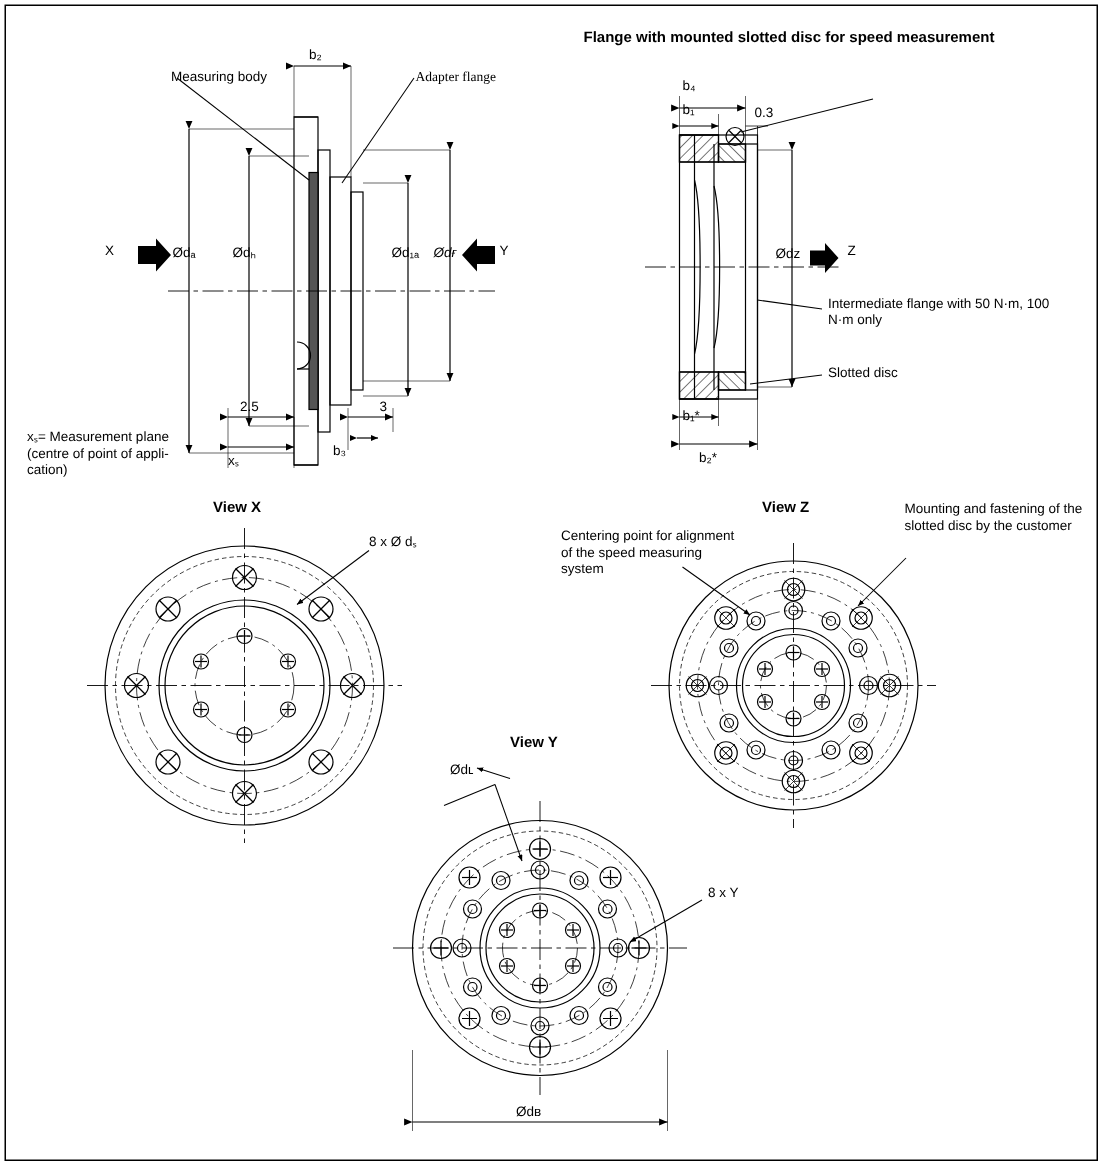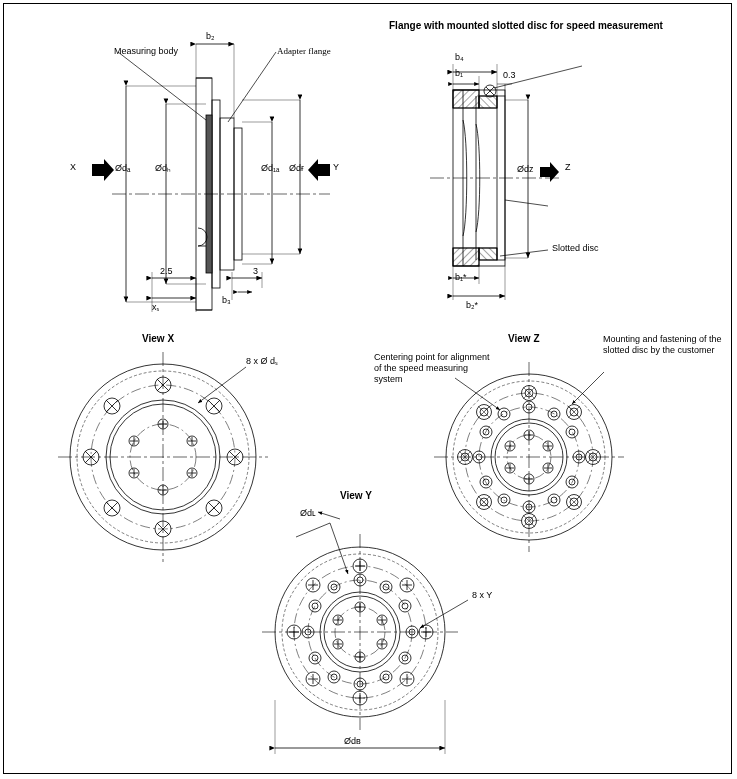--- a/index.html
+++ b/index.html
@@ -567,39 +567,44 @@
 
   <div class="lbl b10" style="left:389px; top:20px;">Flange with mounted slotted disc for speed measurement</div>
 
   <div class="lbl" style="left:66px; top:46px;margin-left:48px;">Measuring body</div>
   <div class="lbl" style="left:277px; top:46px;font-family:Liberation Serif, serif;">Adapter flange</div>
 
   <div class="lbl" style="left:206px; top:31px;">b₂</div>
   <div class="lbl" style="left:115px; top:163px;">Ødₐ</div>
   <div class="lbl" style="left:155px; top:163px;">Ødₕ</div>
   <div class="lbl" style="left:261px; top:163px;">Ød₁ₐ</div>
-  <div class="lbl" style="left:289px; top:163px;">Ødғ</div>
+  <div class="lbl" style="left:289px; top:163px;font-style:italic;">Ødғ</div>
 
   <div class="lbl" style="left:160px; top:266px;">2.5</div>
   <div class="lbl" style="left:152px; top:302px;">xₛ</div>
   <div class="lbl" style="left:253px; top:266px;">3</div>
   <div class="lbl" style="left:222px; top:295px;">b₃</div>
 
   <div class="lbl" style="left:70px; top:162px;">X</div>
   <div class="lbl" style="left:333px; top:162px;">Y</div>
   <div class="lbl" style="left:565px; top:162px;">Z</div>
 
+  <div class="lbl wrap" style="left:18px; top:286px; width:110px;">xₛ= Measurement plane
+(centre of point of appli-
+cation)</div>
 
   <div class="lbl" style="left:455px; top:52px;">b₄</div>
   <div class="lbl" style="left:455px; top:68px;">b₁</div>
   <div class="lbl" style="left:503px; top:70px;">0.3</div>
   <div class="lbl" style="left:517px; top:164px;">Ødᴢ</div>
   <div class="lbl" style="left:455px; top:272px;">b₁*</div>
   <div class="lbl" style="left:466px; top:300px;">b₂*</div>
 
+  <div class="lbl wrap" style="left:552px; top:197px; width:150px;">Intermediate flange with
+50 N·m, 100 N·m only</div>
   <div class="lbl" style="left:552px; top:243px;">Slotted disc</div>
 
   <div class="lbl b10" style="left:142px; top:333px;">View X</div>
   <div class="lbl" style="left:246px; top:356px;">8 x Ø dₛ</div>
 
   <div class="lbl b10" style="left:508px; top:333px;">View Z</div>
   <div class="lbl wrap" style="left:603px; top:334px; width:120px;">Mounting and fastening
 of the slotted disc by the
 customer</div>
   <div class="lbl wrap" style="left:374px; top:352px; width:120px;">Centering point for

